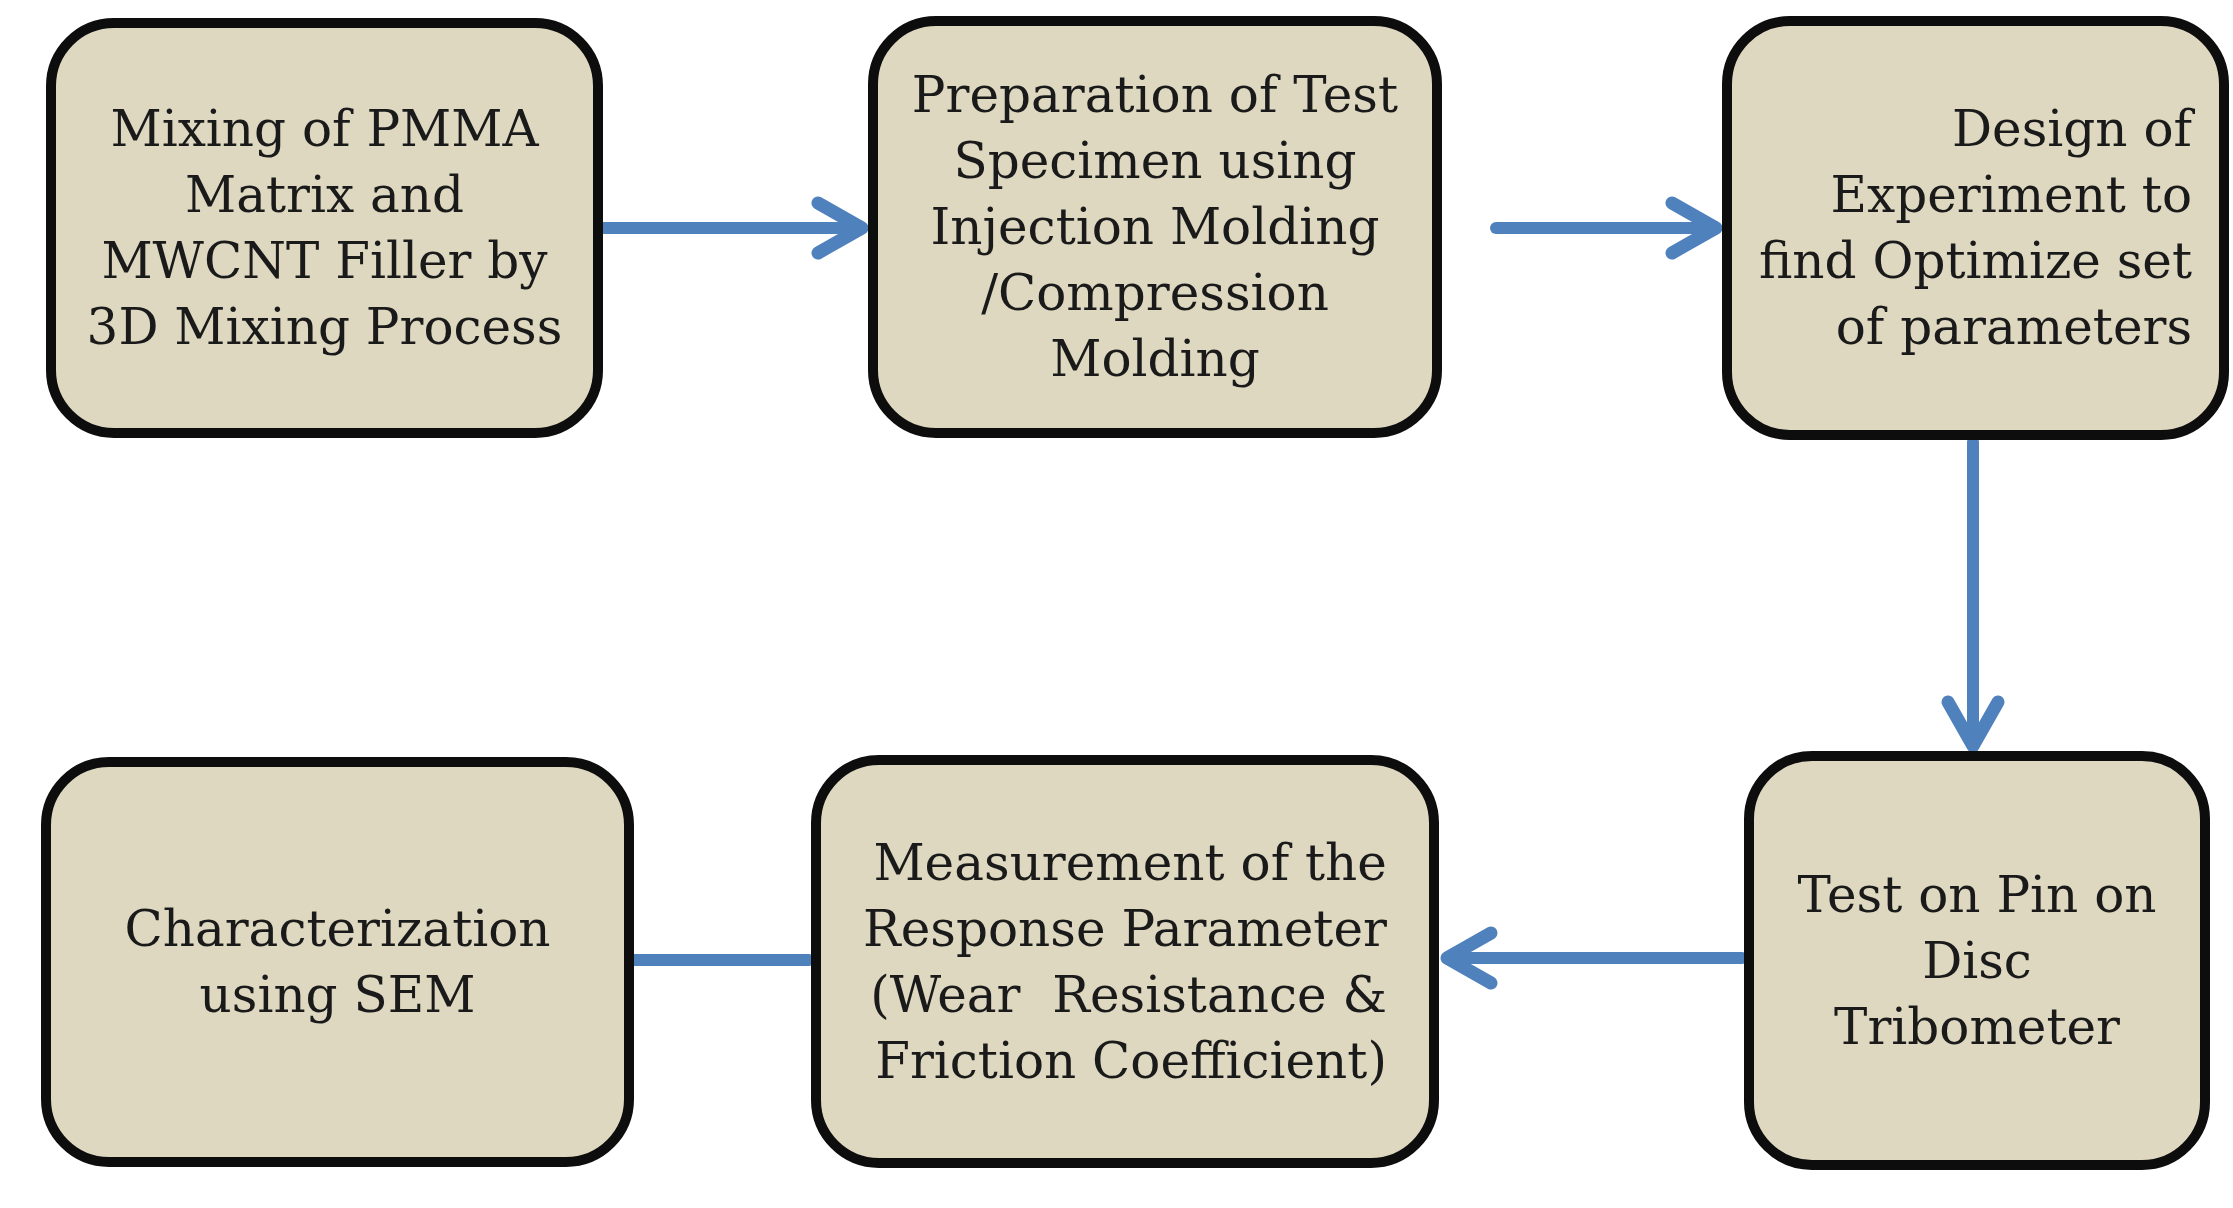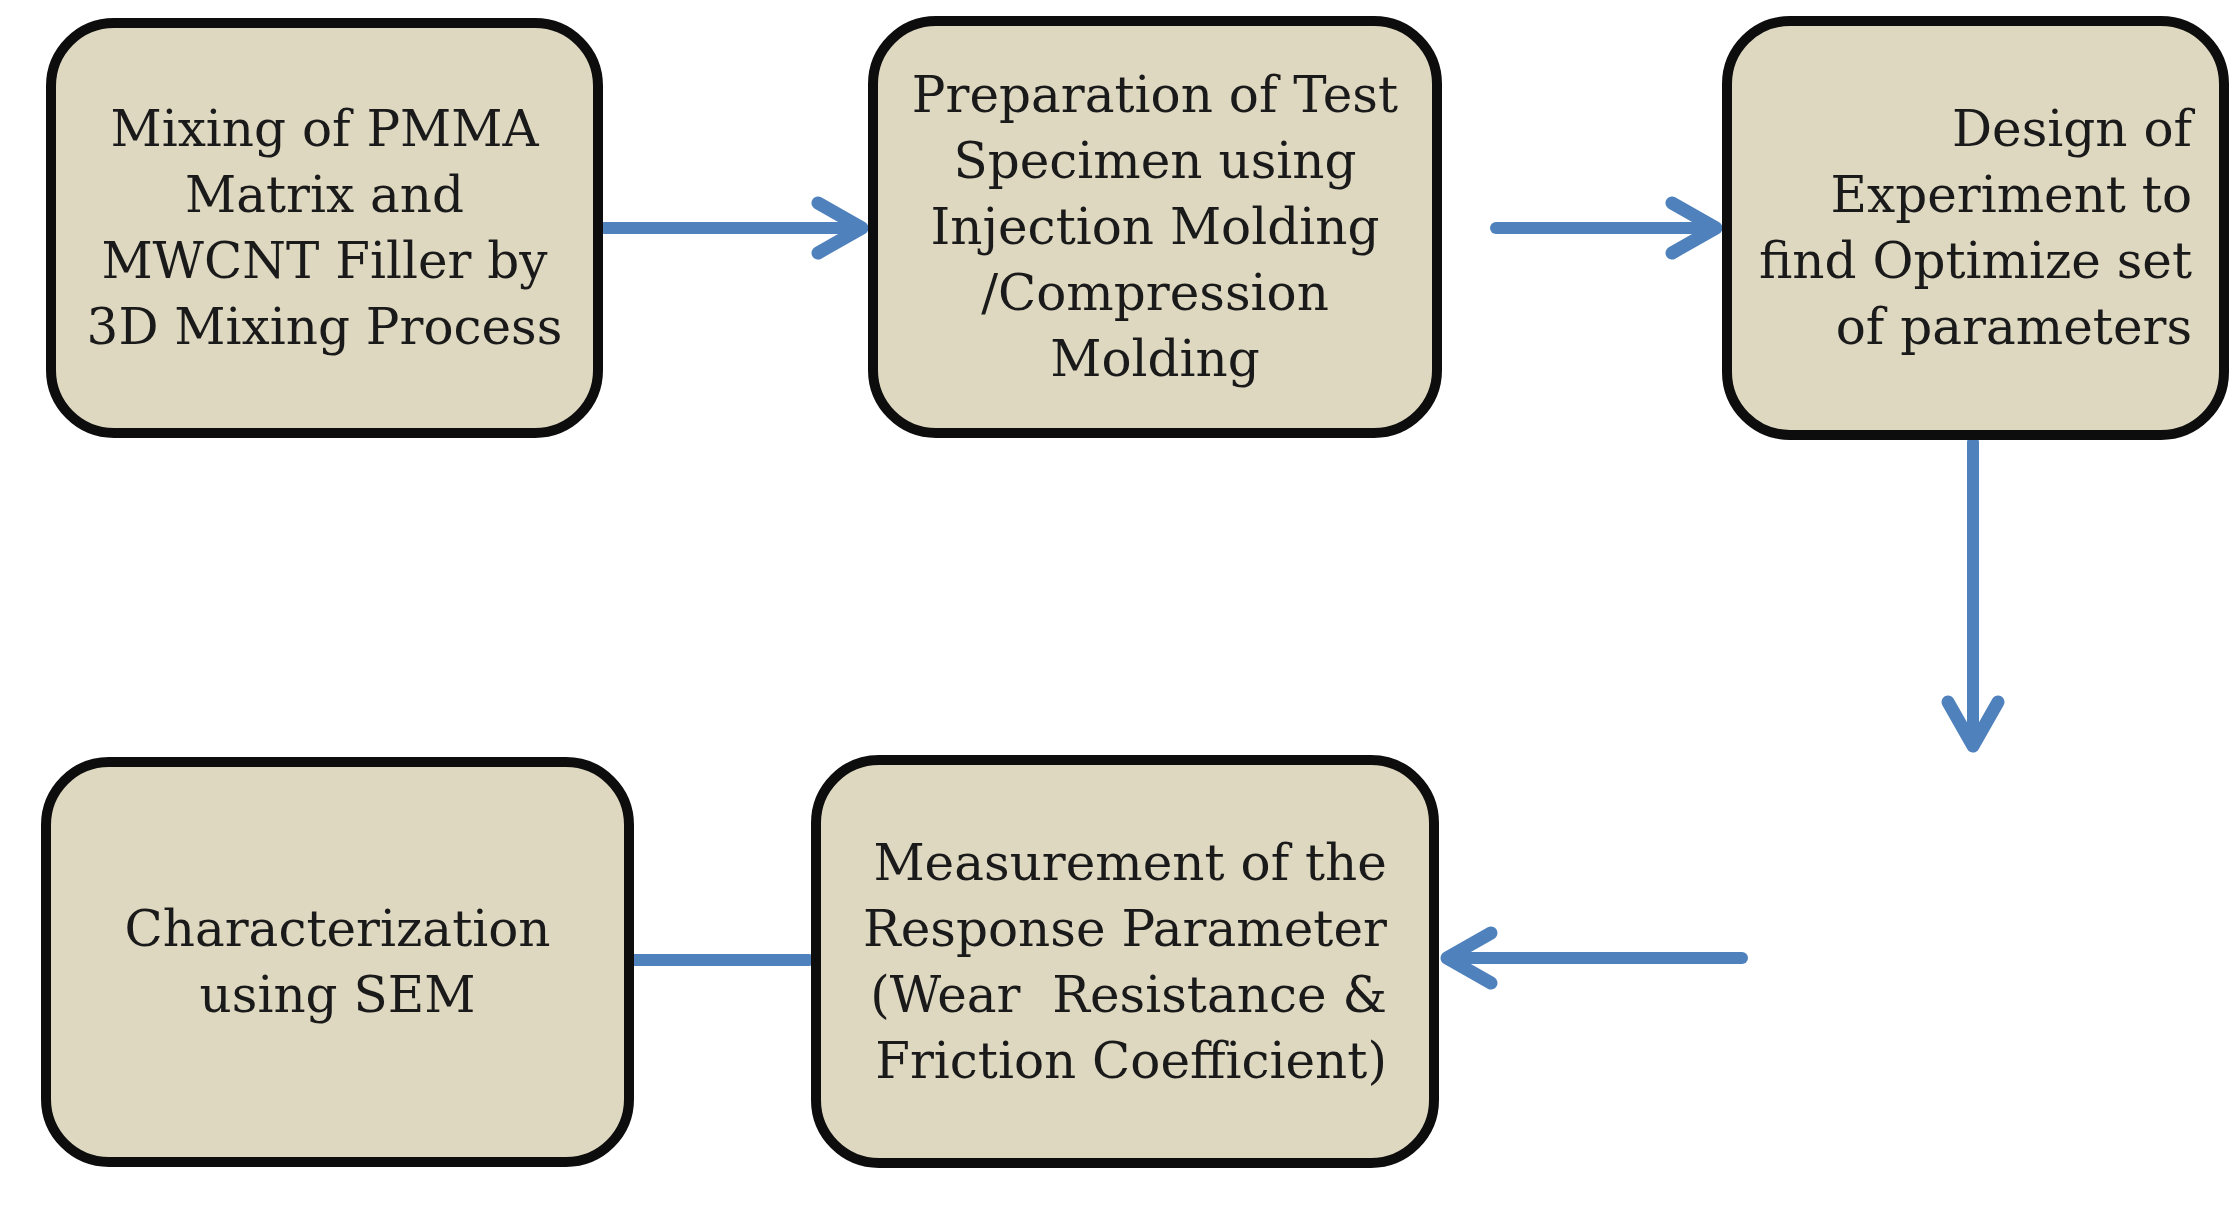--- a/index.html
+++ b/index.html
@@ -99,20 +99,23 @@
 Specimen using
 Injection Molding
 /Compression
 Molding</div>
 
   <div class="box" id="box-design">Design of
 Experiment to
 find Optimize set
 of parameters</div>
 
+  <div class="box" id="box-test">Test on Pin on
+Disc
+Tribometer</div>
 
   <div class="box" id="box-measurement">Measurement of the
 Response Parameter
 (Wear  Resistance &amp;
 Friction Coefficient)</div>
 
   <div class="box" id="box-characterization">Characterization
 using SEM</div>
 
 </div>

